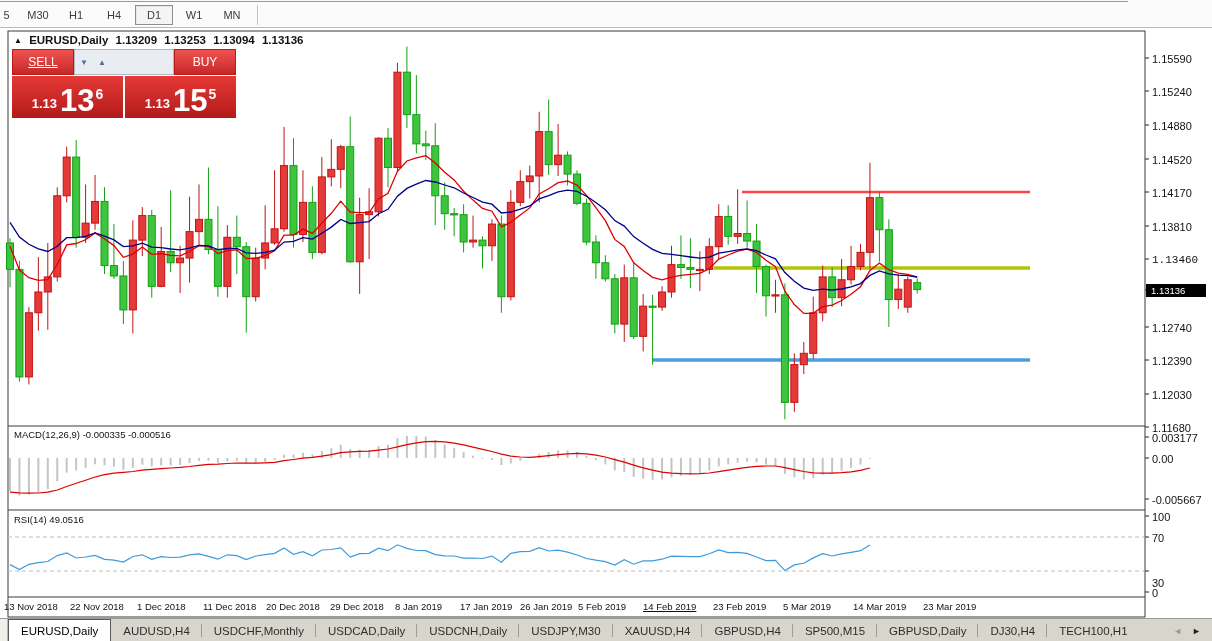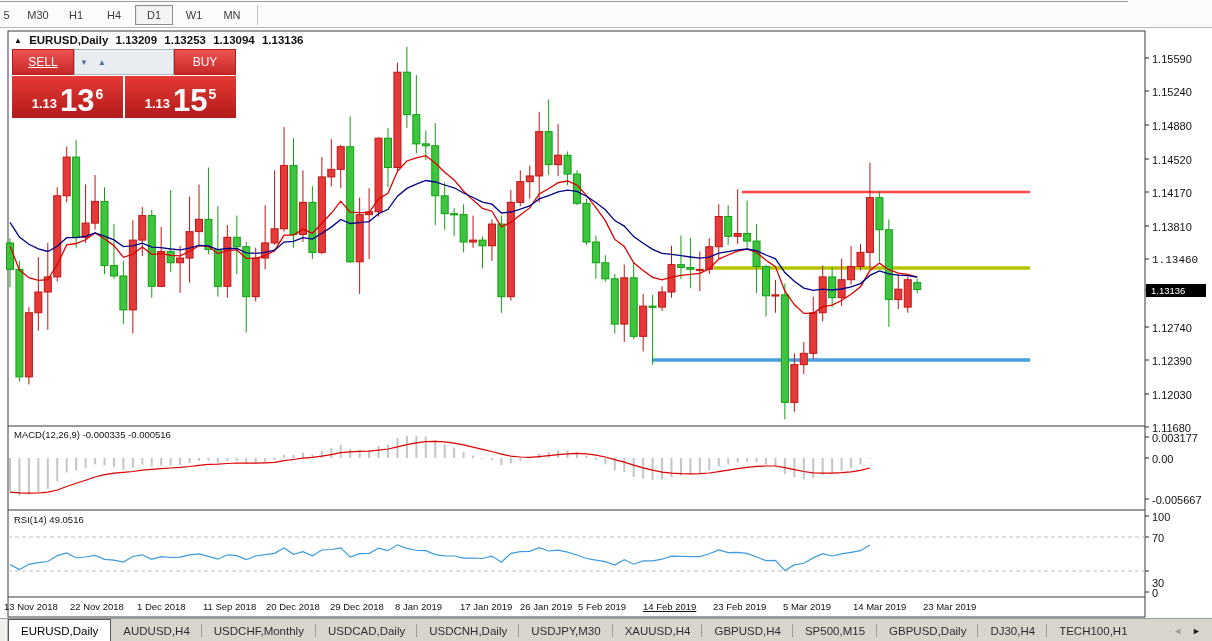--- a/index.html
+++ b/index.html
@@ -460,21 +460,21 @@
     </div>
   <div id="badge" style="top: 284px;">1.13136</div>
 
   <div class="indlabel" style="top:429px;">MACD(12,26,9) -0.000335 -0.000516</div>
   <div class="indlabel" style="top:514px;">RSI(14) 49.0516</div>
 
   <div id="date-labels">
       <div class="datelabel" style="left: 4px;">13 Nov 2018</div>
       <div class="datelabel" style="left: 70px;">22 Nov 2018</div>
       <div class="datelabel" style="left: 137px;">1 Dec 2018</div>
-      <div class="datelabel" style="left: 203px;">11 Sep 2018</div>
+      <div class="datelabel" style="left: 203px;">11 Dec 2018</div>
       <div class="datelabel" style="left: 266px;">20 Dec 2018</div>
       <div class="datelabel" style="left: 330px;">29 Dec 2018</div>
       <div class="datelabel" style="left: 395px;">8 Jan 2019</div>
       <div class="datelabel" style="left: 460px;">17 Jan 2019</div>
       <div class="datelabel" style="left: 520px;">26 Jan 2019</div>
       <div class="datelabel" style="left: 578px;">5 Feb 2019</div>
       <div class="datelabel" style="left: 643px; text-decoration: underline;">14 Feb 2019</div>
       <div class="datelabel" style="left: 713px;">23 Feb 2019</div>
       <div class="datelabel" style="left: 783px;">5 Mar 2019</div>
       <div class="datelabel" style="left: 853px;">14 Mar 2019</div>

